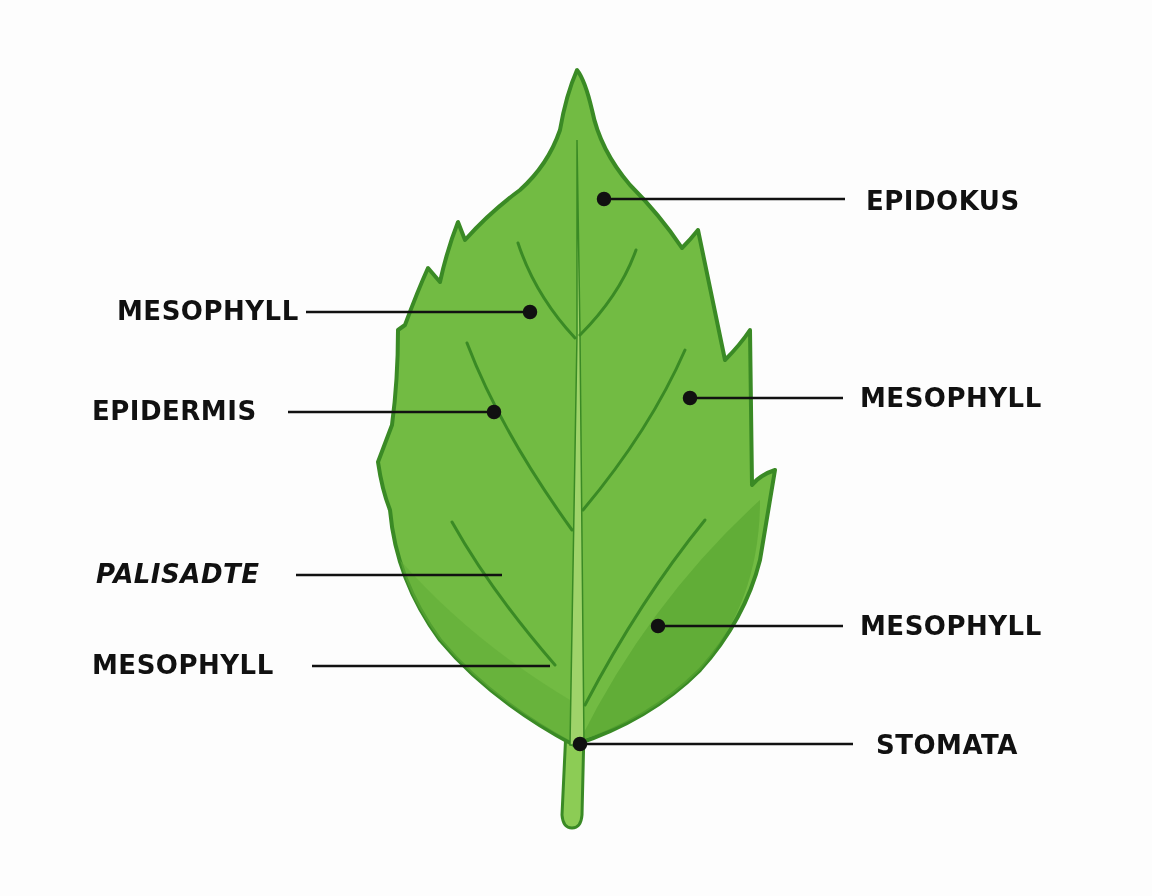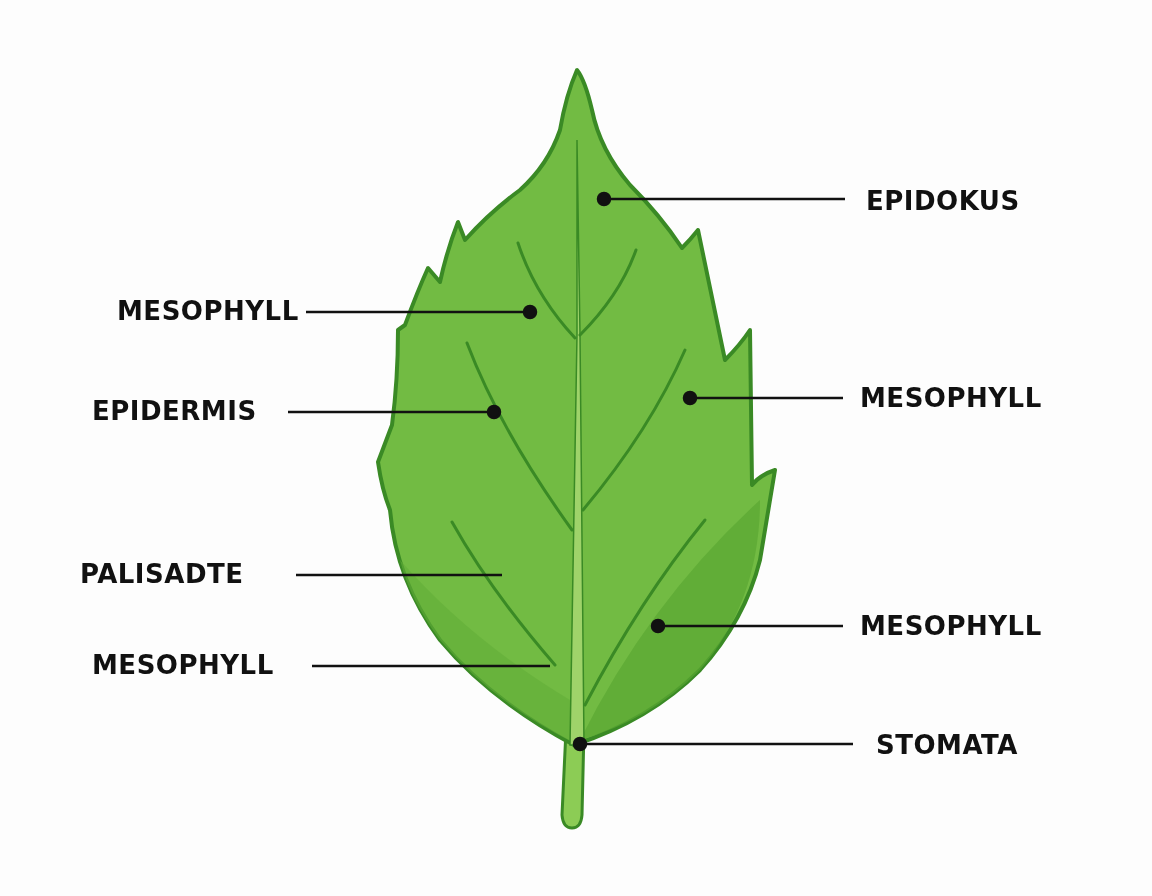--- a/index.html
+++ b/index.html
@@ -62,19 +62,19 @@
       <circle cx="690" cy="398" r="6"></circle>
     <line x1="658" y1="626" x2="843" y2="626"></line>
       <circle cx="658" cy="626" r="6"></circle>
     <line x1="580" y1="744" x2="853" y2="744"></line>
       <circle cx="580" cy="744" r="6"></circle>
   </g>
 </svg>
 
 <div class="label" style="left:117px;top:311px;">MESOPHYLL</div>
 <div class="label" style="left:92px;top:411px;">EPIDERMIS</div>
-<div class="label" style="left:80px;top:574px;">PALISADTE</div>
+<div class="label" style="left:96px;top:574px;font-style:italic;">PALISADTE</div>
 <div class="label" style="left:92px;top:665px;">MESOPHYLL</div>
 
 <div class="label" style="left:866px;top:201px;">EPIDOKUS</div>
 <div class="label" style="left:860px;top:398px;">MESOPHYLL</div>
 <div class="label" style="left:860px;top:626px;">MESOPHYLL</div>
 <div class="label" style="left:876px;top:745px;">STOMATA</div>
 
 </body></html>

